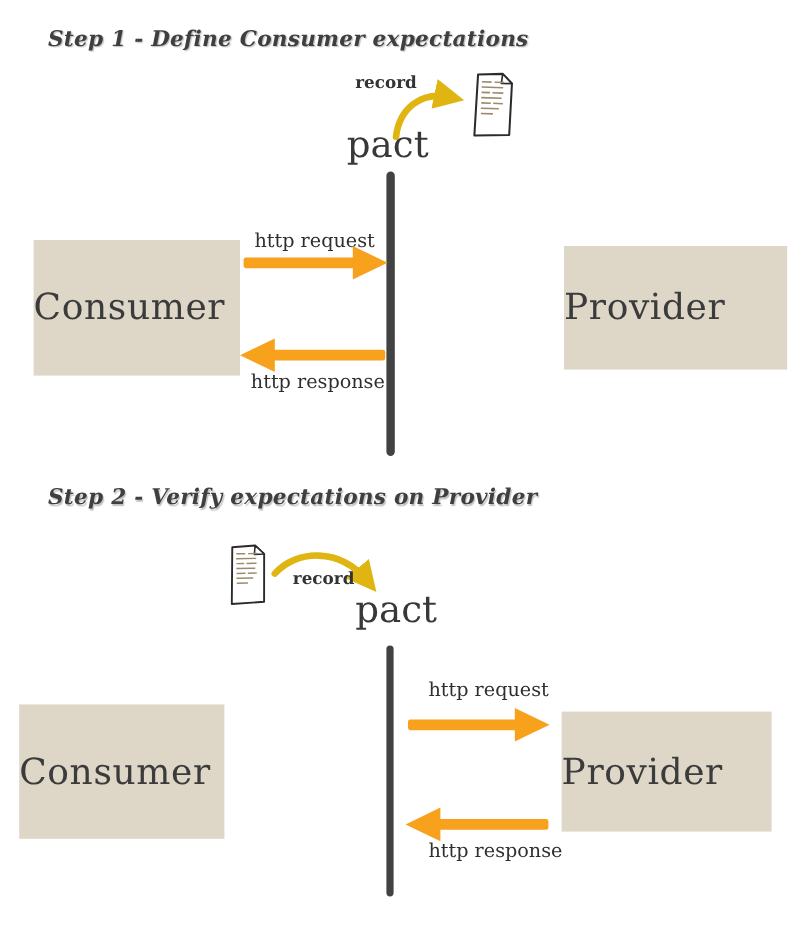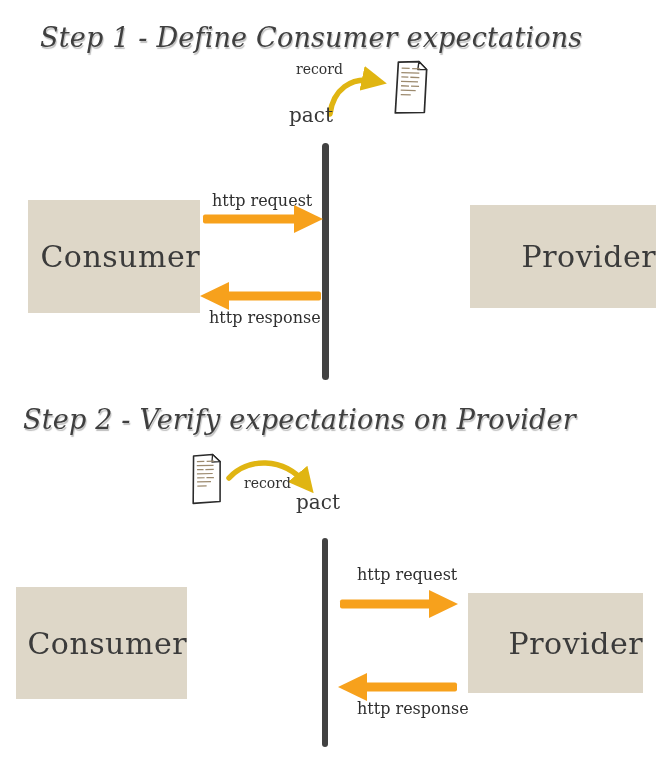--- a/index.html
+++ b/index.html
@@ -17,56 +17,57 @@
     position:relative;
     width:668px;height:774px;
     background:#ffffff;
     font-family:"DejaVu Serif","Liberation Serif",serif;
     color:var(--text-dark);
     overflow:hidden;
   }
   .title{
     position:absolute;
     font-style:italic;
-    font-weight:400;
-    font-size:27px;
+    font-weight:700;
+    font-size:18px;
     letter-spacing:.2px;
     color:#3F3F3F;
     text-shadow:1px 1.5px 1px rgba(110,110,110,.45);
     white-space:nowrap;
   }
   .pact-label{
     position:absolute;
-    font-size:20px;
+    font-size:31px;
     color:#383838;
     white-space:nowrap;
   }
   .small-label{
     position:absolute;
     font-size:14px;
     color:#333;
     white-space:nowrap;
+    font-weight:bold;
   }
   .http-label{
     position:absolute;
     font-size:16px;
     color:#2f2f2f;
     white-space:nowrap;
   }
   .vline{
     position:absolute;
     background:var(--line-dark);
     border-radius:4px;
   }
   .box{
     position:absolute;
     background:var(--box-fill);
     display:flex;
     align-items:center;
-    justify-content:flex-end;
+    justify-content:flex-start;
   }
   .box-label{
     font-size:30px;
     color:var(--text-dark);
     letter-spacing:.5px;
   }
   .arrow{position:absolute;}
   .arrow .shaft{
     position:absolute;top:50%;transform:translateY(-50%);
     height:9px;background:var(--arrow-orange);border-radius:2px;
@@ -134,21 +135,21 @@
     <div class="shaft"></div>
     <div class="head"></div>
   </div>
 
   <div class="http-label" style="left:209px;top:308px;">http response</div>
 
   <div class="box" style="left:470px;top:205px;width:186px;height:103px;">
     <span class="box-label">Provider</span>
   </div>
 
-  <div class="title" style="left:23px;top:404px;">Step 2 - Verify expectations on Provider</div>
+  <div class="title" style="left:40px;top:404px;">Step 2 - Verify expectations on Provider</div>
 
   <svg class="paper" style="left:188px;top:453px;transform:rotate(-1deg);" width="37" height="52" viewBox="0 0 36 56">
     <path d="M4.5 3 L25 1.8 L33 9.6 L32.2 52.5 L3.2 54 Z" fill="#ffffff" style="stroke:var(--paper-outline)" stroke-width="1.7" stroke-linejoin="round"></path>
     <path d="M25 1.8 L24.2 9.8 L33 9.6 Z" fill="#ffffff" style="stroke:var(--paper-outline)" stroke-width="1.4" stroke-linejoin="round"></path>
     <g style="stroke:var(--paper-text)" stroke-width="1.3" fill="none">
       <path d="M8 9 h8 m2.5 0 h8"></path>
       <path d="M7.8 13.4 h18"></path>
       <path d="M8 17.8 h7 m2 0 h9"></path>
       <path d="M7.8 22.2 h17"></path>
       <path d="M8 26.6 h8 m2 0 h8"></path>

